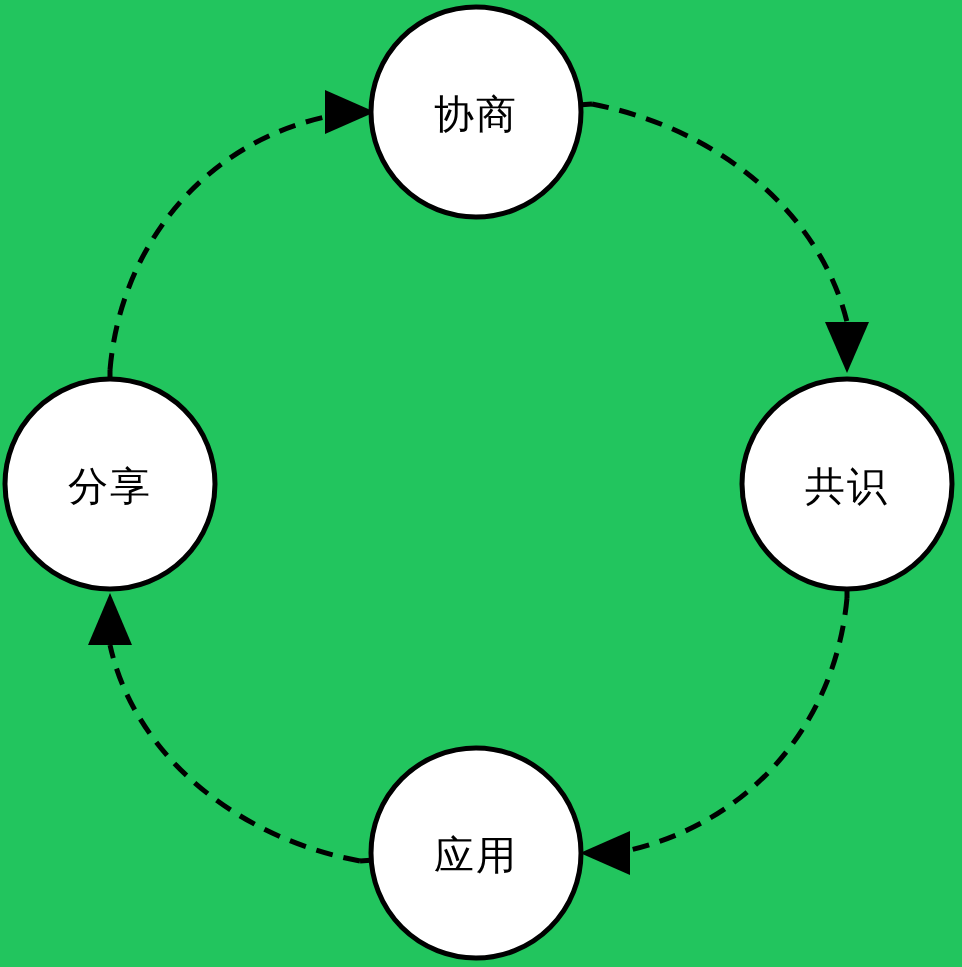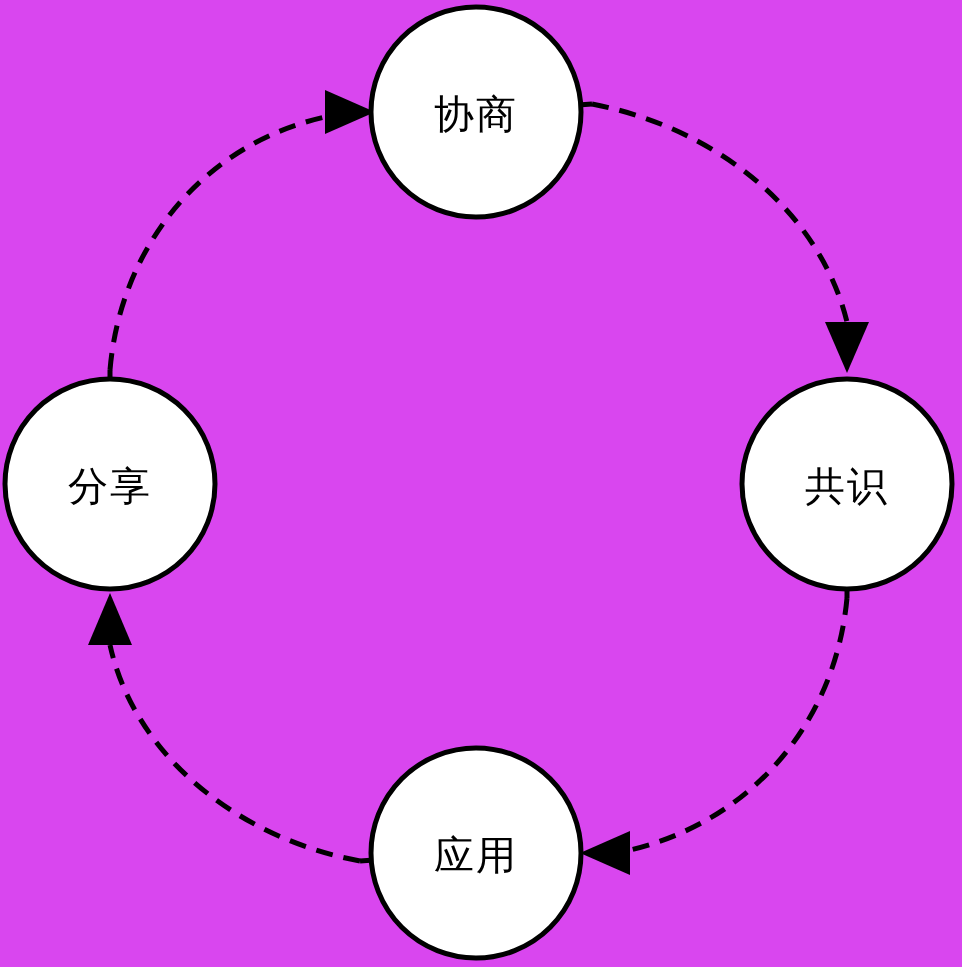--- a/index.html
+++ b/index.html
@@ -10,21 +10,21 @@
   body {
     width: 962px;
     height: 967px;
     overflow: hidden;
     font-family: "DejaVu Serif", "Liberation Serif", serif;
   }
   #diagram-canvas {
     position: relative;
     width: 962px;
     height: 967px;
-    background: #d946ef;
+    background: #22c55e;
   }
   #cycle-svg {
     display: block;
     width: 962px;
     height: 967px;
   }
   .node-circle {
     fill: #ffffff;
     stroke: #000000;
     stroke-width: 5;

